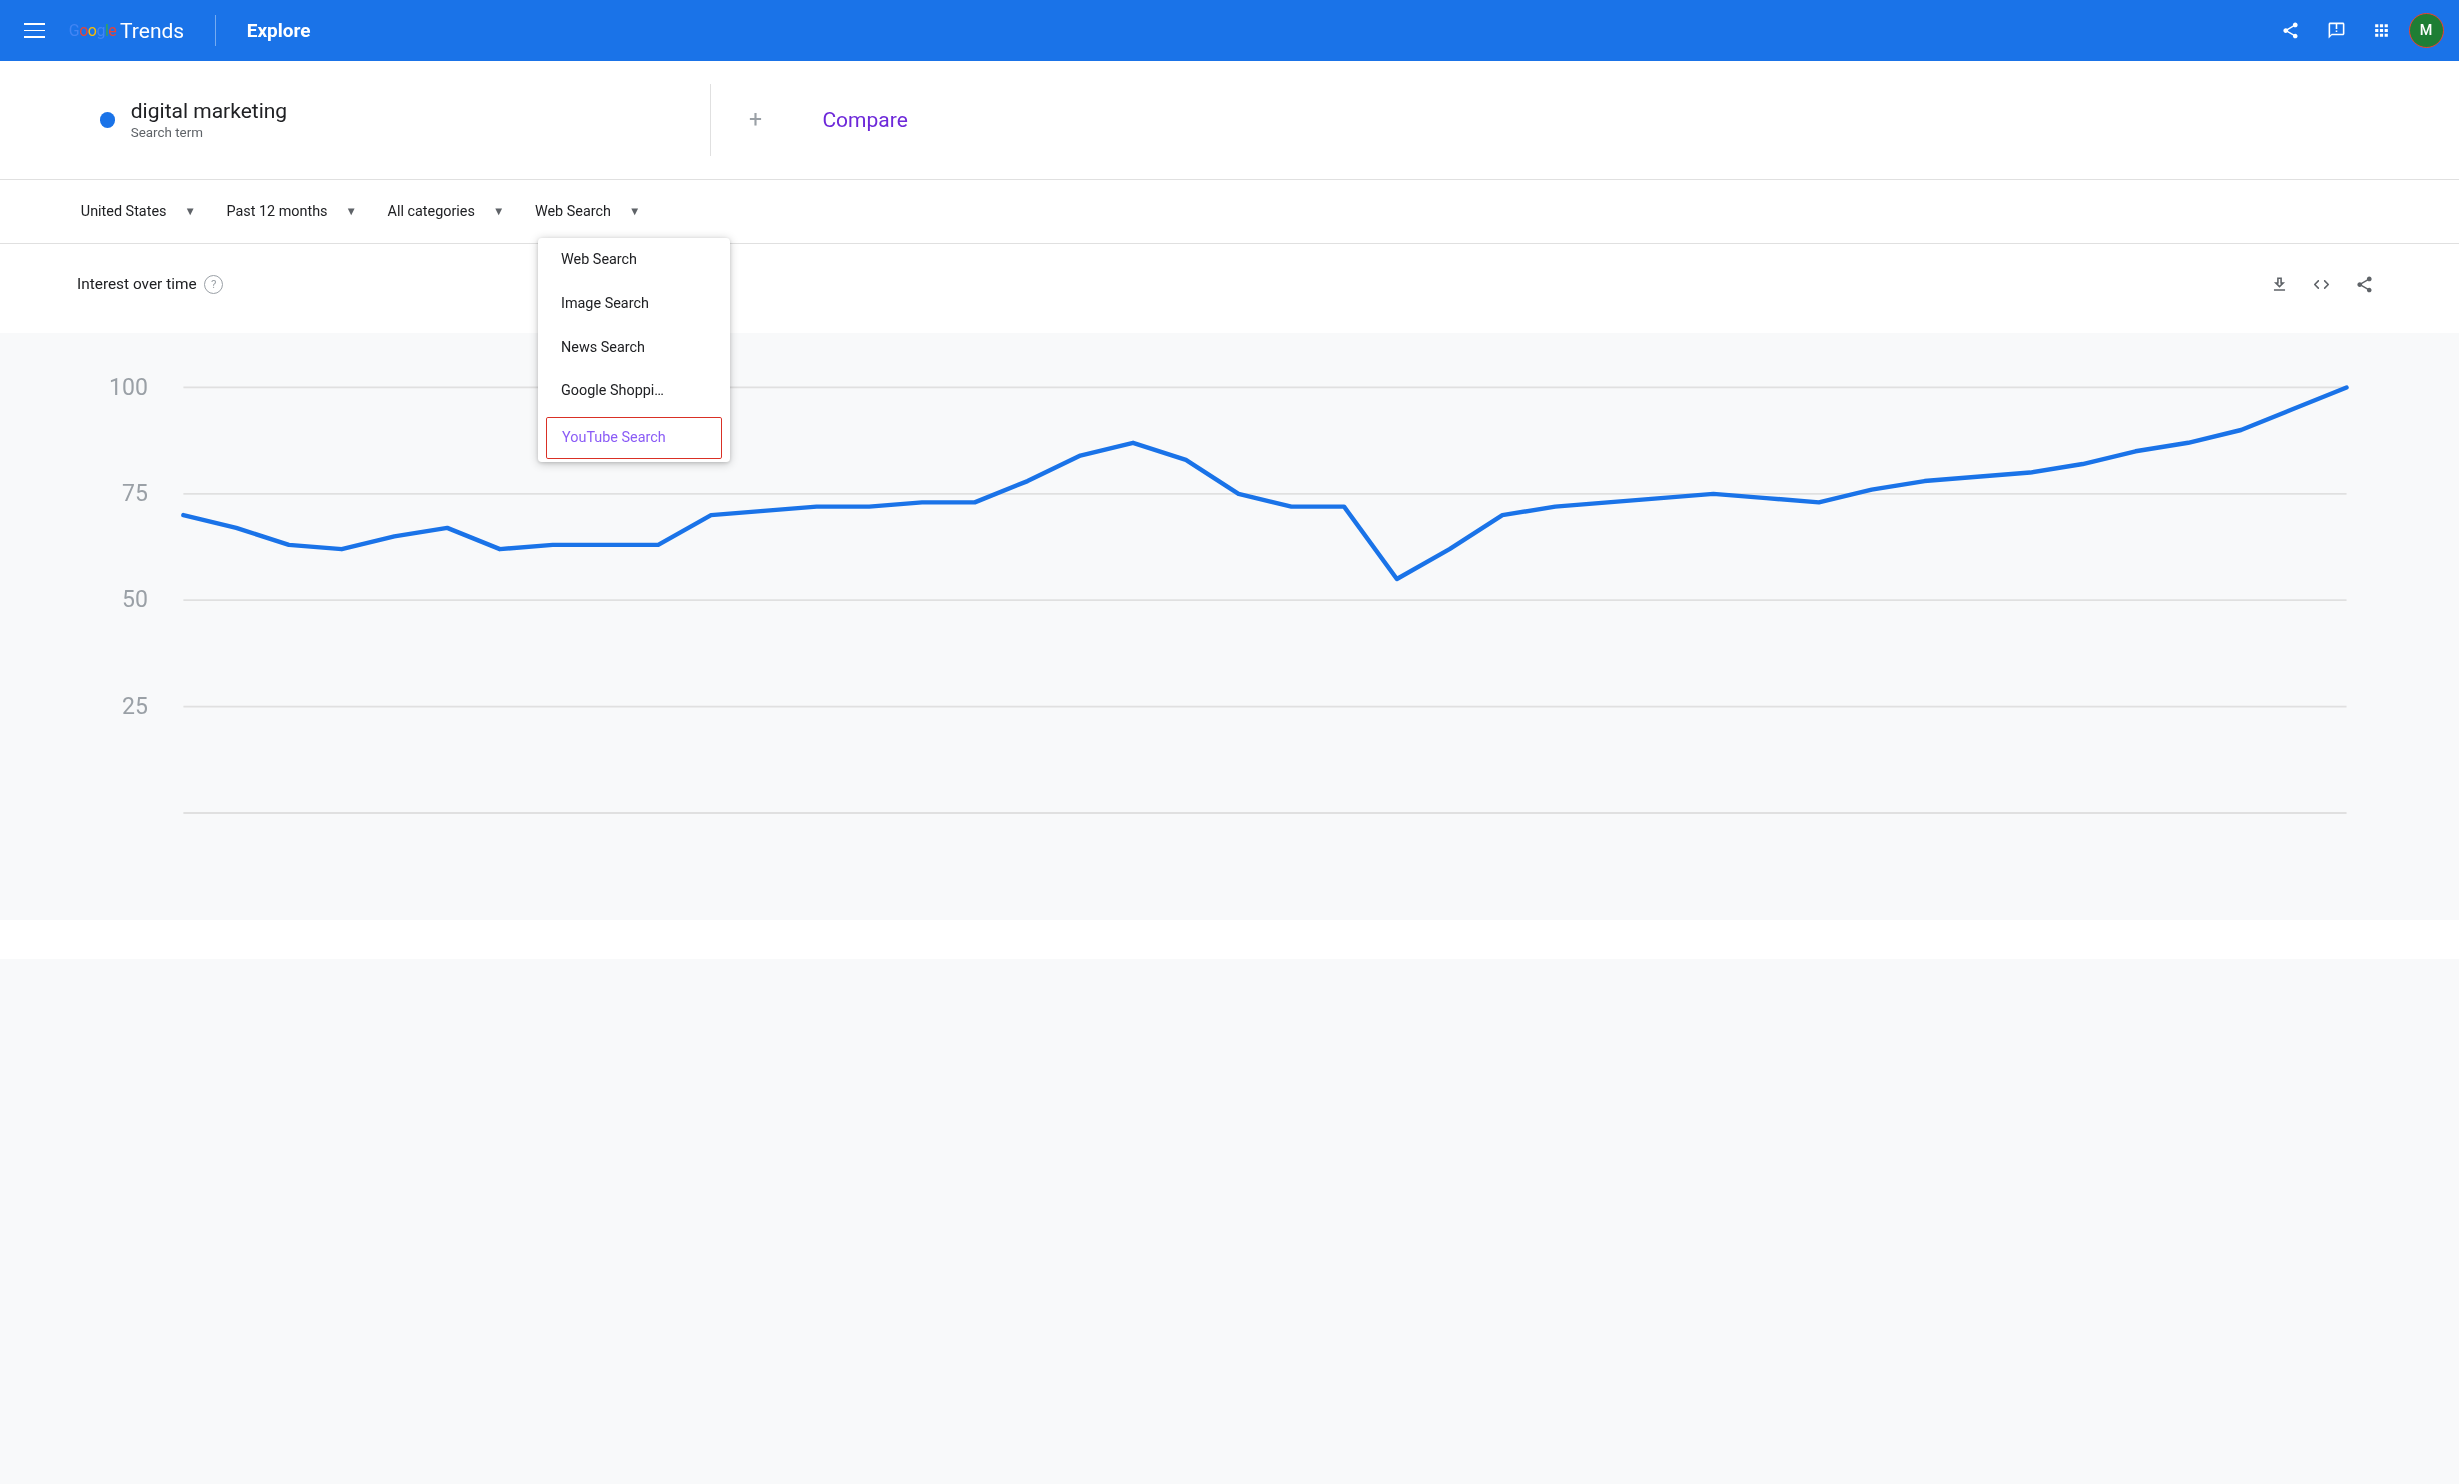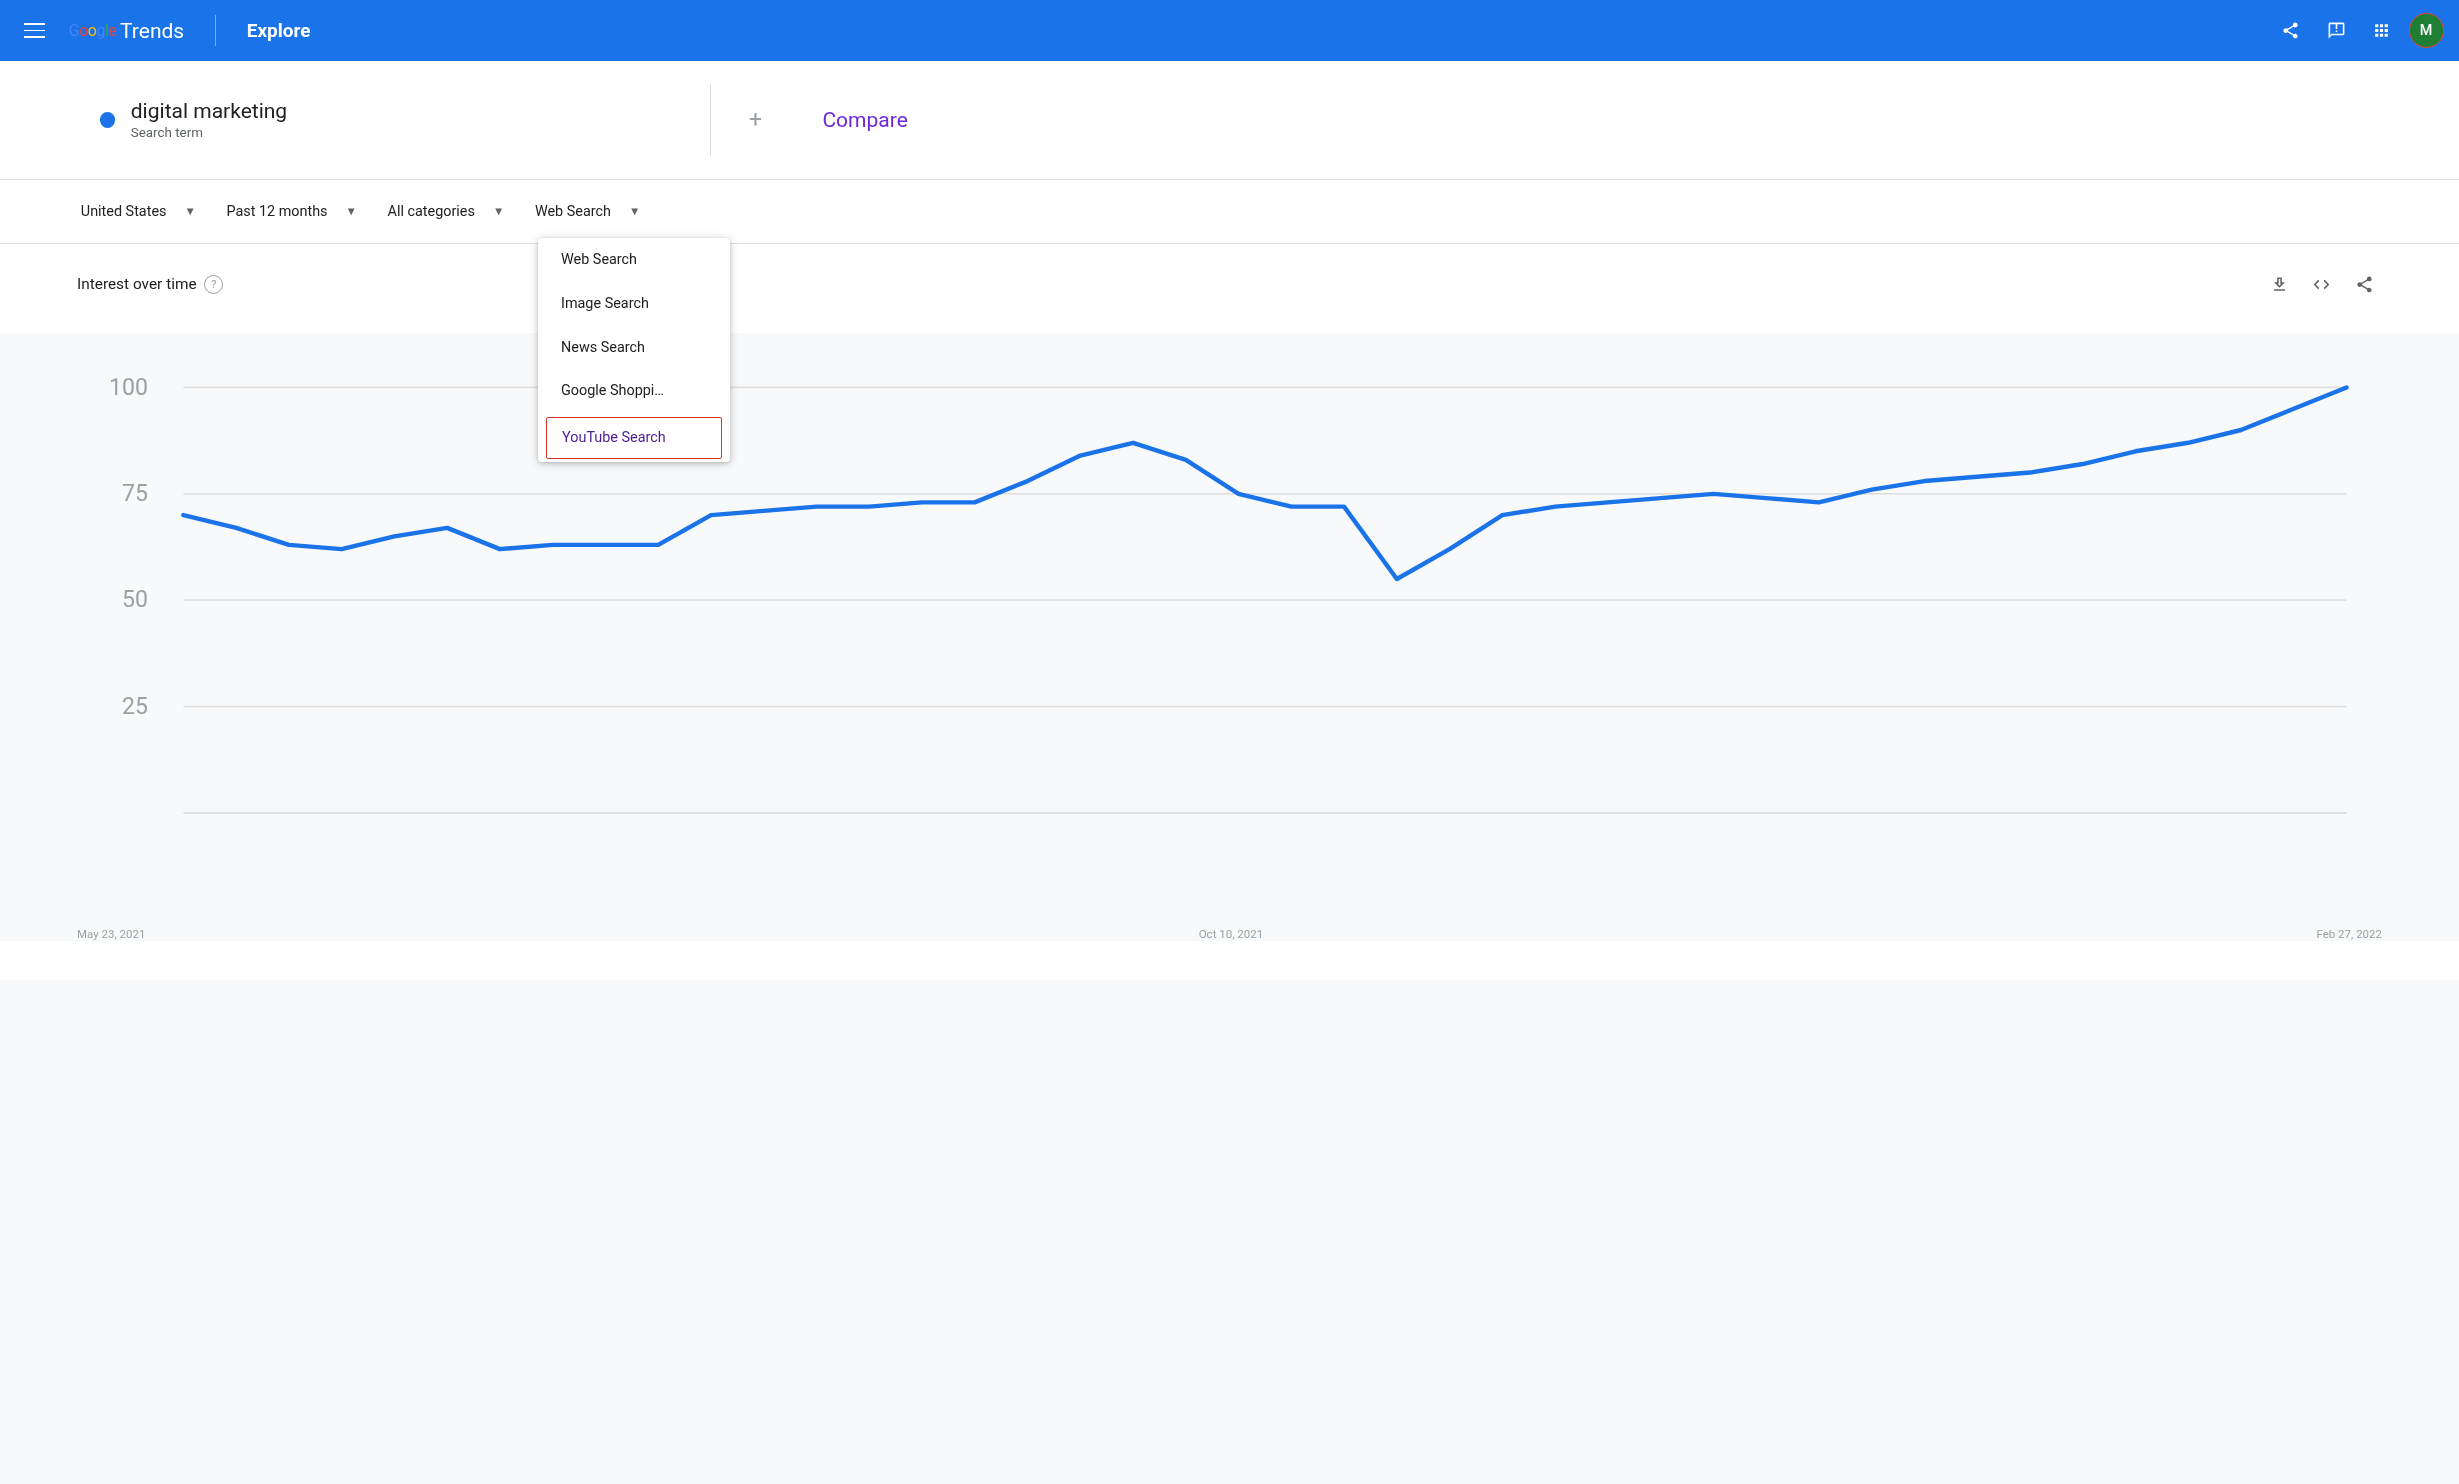--- a/index.html
+++ b/index.html
@@ -115,21 +115,21 @@
     .dropdown-item {
       padding: 13.4px 23px;
       font-size: 14.4px;
       color: #202124;
       cursor: pointer;
       white-space: nowrap;
     }
     .dropdown-item.active {
       border: 1.9px solid #d93025;
       border-radius: 1.9px;
-      color: #4c1d95;
+      color: #8b5cf6;
       margin: 3.8px 7.7px;
       padding: 11.5px 15.4px;
     }
 
     
     .chart-section {
       background: white;
       margin: 0;
       padding: 23px 0;
     }
@@ -303,21 +303,16 @@
         <line x1="60" y1="200" x2="1280" y2="200" stroke="#e0e0e0" stroke-width="1"></line>
         <line x1="60" y1="260" x2="1280" y2="260" stroke="#e0e0e0" stroke-width="1"></line>
 
         <text x="40" y="24" font-size="13" fill="#9aa0a6" text-anchor="end">100</text>
         <text x="40" y="84" font-size="13" fill="#9aa0a6" text-anchor="end">75</text>
         <text x="40" y="144" font-size="13" fill="#9aa0a6" text-anchor="end">50</text>
         <text x="40" y="204" font-size="13" fill="#9aa0a6" text-anchor="end">25</text>
 
         <polyline id="chartLine" fill="none" stroke="#1a73e8" stroke-width="2.5" stroke-linejoin="round" stroke-linecap="round" points="60.0,92.0 89.8,99.2 119.5,108.8 149.3,111.2 179.0,104.0 208.8,99.2 238.5,111.2 268.3,108.8 298.0,108.8 327.8,108.8 357.6,92.0 387.3,89.6 417.1,87.2 446.8,87.2 476.6,84.8 506.3,84.8 536.1,72.8 565.9,58.4 595.6,51.2 625.4,60.8 655.1,80.0 684.9,87.2 714.6,87.2 744.4,128.0 774.1,111.2 803.9,92.0 833.7,87.2 863.4,84.8 893.2,82.4 922.9,80.0 952.7,82.4 982.4,84.8 1012.2,77.6 1042.0,72.8 1071.7,70.4 1101.5,68.0 1131.2,63.2 1161.0,56.0 1190.7,51.2 1220.5,44.0 1250.2,32.0 1280.0,20.0"></polyline>
       </svg>
-      <div class="chart-x-labels">
-        <span class="x-label">May 23, 2021</span>
-        <span class="x-label">Oct 10, 2021</span>
-        <span class="x-label">Feb 27, 2022</span>
-      </div>
     </div>
   </div>
 </div>
 
 
 </body></html>

